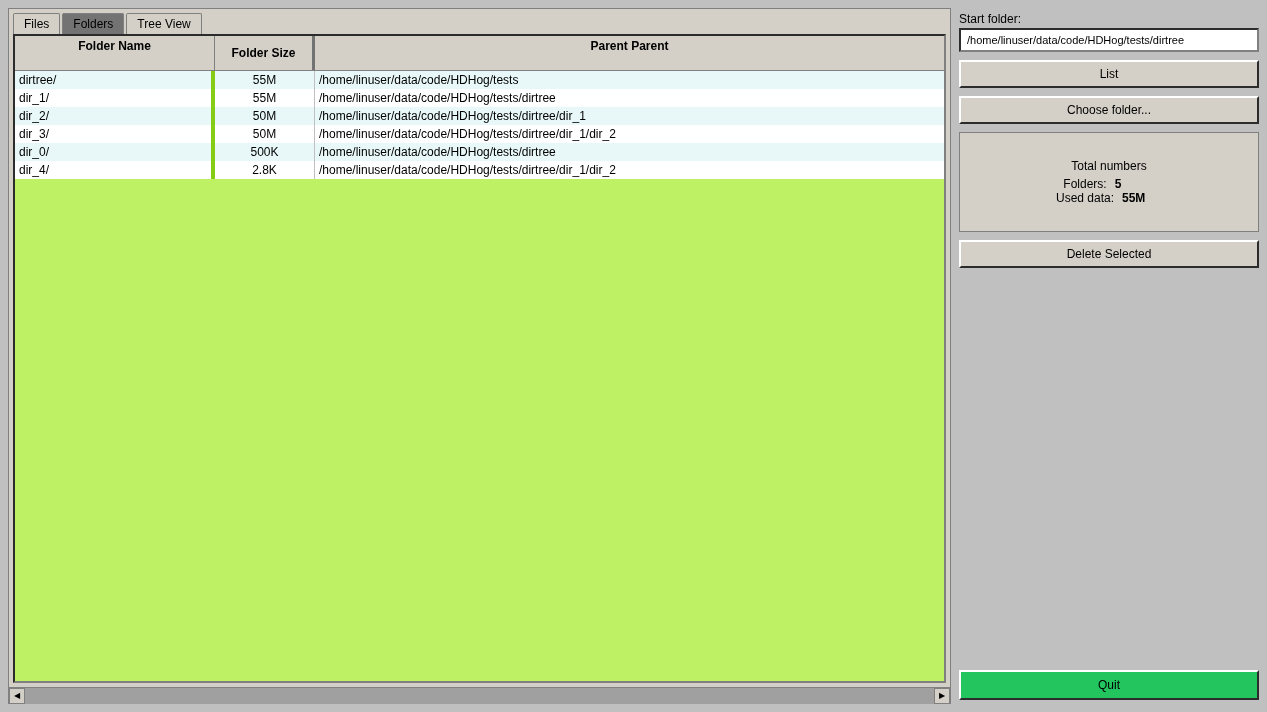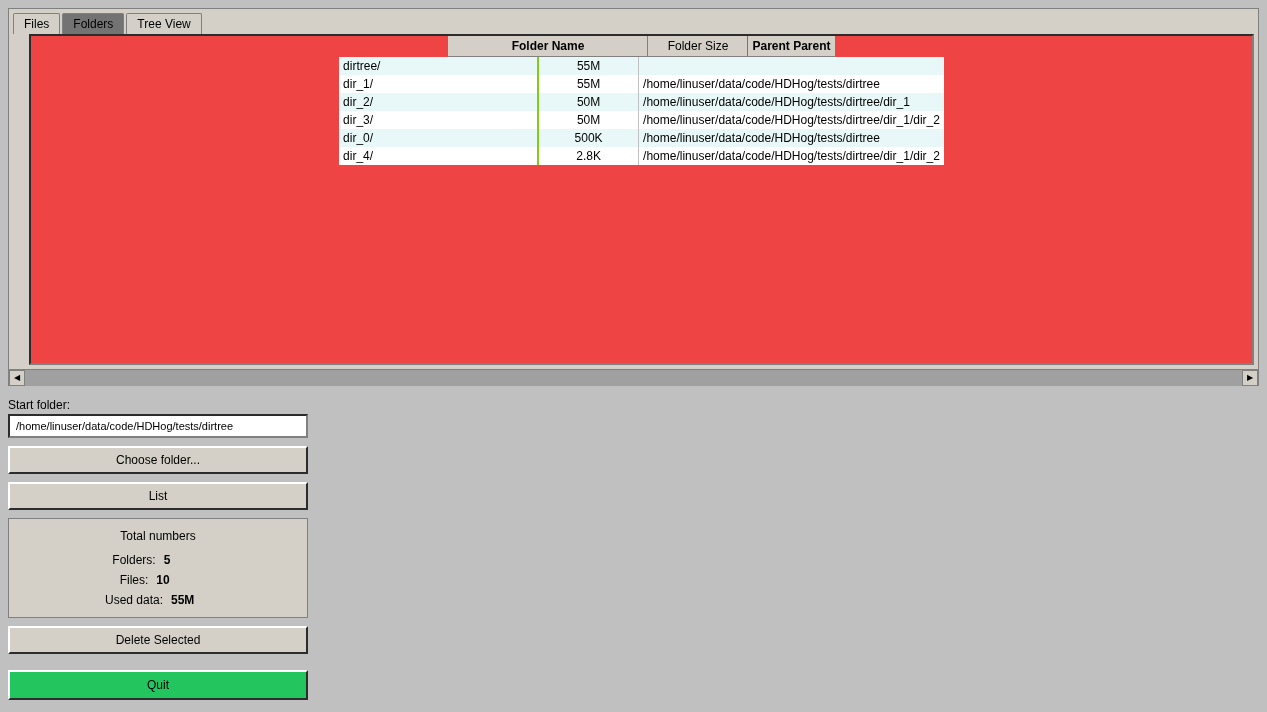--- a/index.html
+++ b/index.html
@@ -8,21 +8,21 @@
       font-family: Arial, sans-serif;
       font-size: 12px;
       width: 1267px;
       height: 712px;
       display: flex;
       flex-direction: column;
       align-items: stretch;
     }
     .main-container {
       display: flex;
-      flex-direction: column;
+      flex-direction: row;
       flex: 1;
       padding: 8px;
       gap: 8px;
     }
     .left-panel {
       display: flex;
       flex-direction: column;
       flex: 1;
       background: #d4d0c8;
       border: 1px solid #808080;
@@ -44,47 +44,46 @@
       border-top-left-radius: 2px;
       border-top-right-radius: 2px;
     }
     .tab.active {
       background: #737373;
       font-weight: normal;
     }
     .table-container {
       flex: 1;
       border: 2px inset #808080;
-      background: #ef4444;
+      background: #bef264;
       overflow: hidden;
       display: flex;
       flex-direction: column;
-      margin: 0 4px 4px 20px;
-      align-items: center;
+      margin: 0 4px 4px 4px;
     }
     .table-header {
       display: flex;
       flex-direction: row;
       background: #d4d0c8;
       border-bottom: 1px solid #808080;
     }
     .col-folder-name {
       width: 200px;
       min-width: 200px;
       padding: 3px 4px;
       border-right: 1px solid #808080;
       font-weight: bold;
       text-align: center;
     }
     .col-folder-size {
       width: 100px;
       min-width: 100px;
-      padding: 3px 4px;
-      border-right: 1px solid #737373;
-      font-weight: normal;
+      padding: 10px 4px;
+      border-right: 3px solid #737373;
+      font-weight: bold;
       text-align: center;
     }
     .col-parent-folder {
       flex: 1;
       padding: 3px 4px;
       font-weight: bold;
       text-align: center;
     }
     .table-body {
       flex: 1;
@@ -98,21 +97,21 @@
     .table-row:nth-child(odd) {
       background: #e8f8f8;
     }
     .table-row:nth-child(even) {
       background: #ffffff;
     }
     .cell-folder-name {
       width: 200px;
       min-width: 200px;
       padding: 2px 4px;
-      border-right: 2px solid #84cc16;
+      border-right: 4px solid #84cc16;
     }
     .cell-folder-size {
       width: 100px;
       min-width: 100px;
       padding: 2px 4px;
       border-right: 1px solid #c0c0c0;
       text-align: center;
     }
     .cell-parent-folder {
       flex: 1;
@@ -168,24 +167,23 @@
       border: 2px outset #ffffff;
       border-right-color: #808080;
       border-bottom-color: #808080;
       font-size: 12px;
       cursor: pointer;
       text-align: center;
     }
     .stats-box {
       border: 1px solid #808080;
       background: #d4d0c8;
-      padding: 10px;
-      display: flex;
-      flex-direction: column;
-      gap: 6px;
+      padding: 26px;
+      display: flex;
+      flex-direction: column;
     }
     .stats-title {
       font-size: 12px;
       text-align: center;
       margin-bottom: 4px;
     }
     .stats-row {
       display: flex;
       flex-direction: row;
       justify-content: center;
@@ -225,20 +223,21 @@
     <div class="table-container">
       <div class="table-header">
         <div class="col-folder-name">Folder Name</div>
         <div class="col-folder-size">Folder Size</div>
         <div class="col-parent-folder">Parent Parent</div>
       </div>
       <div class="table-body" id="table-body">
       <div class="table-row">
             <div class="cell-folder-name">dirtree/</div>
             <div class="cell-folder-size">55M</div>
+            <div class="cell-parent-folder">/home/linuser/data/code/HDHog/tests</div>
           </div>
           <div class="table-row">
             <div class="cell-folder-name">dir_1/</div>
             <div class="cell-folder-size">55M</div>
             <div class="cell-parent-folder">/home/linuser/data/code/HDHog/tests/dirtree</div>
           </div>
           <div class="table-row">
             <div class="cell-folder-name">dir_2/</div>
             <div class="cell-folder-size">50M</div>
             <div class="cell-parent-folder">/home/linuser/data/code/HDHog/tests/dirtree/dir_1</div>
@@ -265,34 +264,30 @@
       <div class="scrollbar-track"></div>
       <div class="scrollbar-arrow">▶</div>
     </div>
   </div>
 
   <div class="right-panel">
     <div>
       <div class="start-folder-label">Start folder:</div>
       <input class="start-folder-input" type="text" value="/home/linuser/data/code/HDHog/tests/dirtree" style="">
     </div>
+    <button class="right-button">List</button>
     <button class="right-button">Choose folder...</button>
-    <button class="right-button">List</button>
 
     <div class="stats-box">
       <div class="stats-title">Total numbers</div>
       <div class="stats-row">
         <span class="stats-label">Folders:</span>
         <span class="stats-value">5</span>
       </div>
       <div class="stats-row">
-        <span class="stats-label">Files:</span>
-        <span class="stats-value">10</span>
-      </div>
-      <div class="stats-row">
         <span class="stats-label">Used data:</span>
         <span class="stats-value">55M</span>
       </div>
     </div>
 
     <button class="right-button">Delete Selected</button>
 
     <div class="spacer"></div>
 
     <button class="quit-button">Quit</button>

